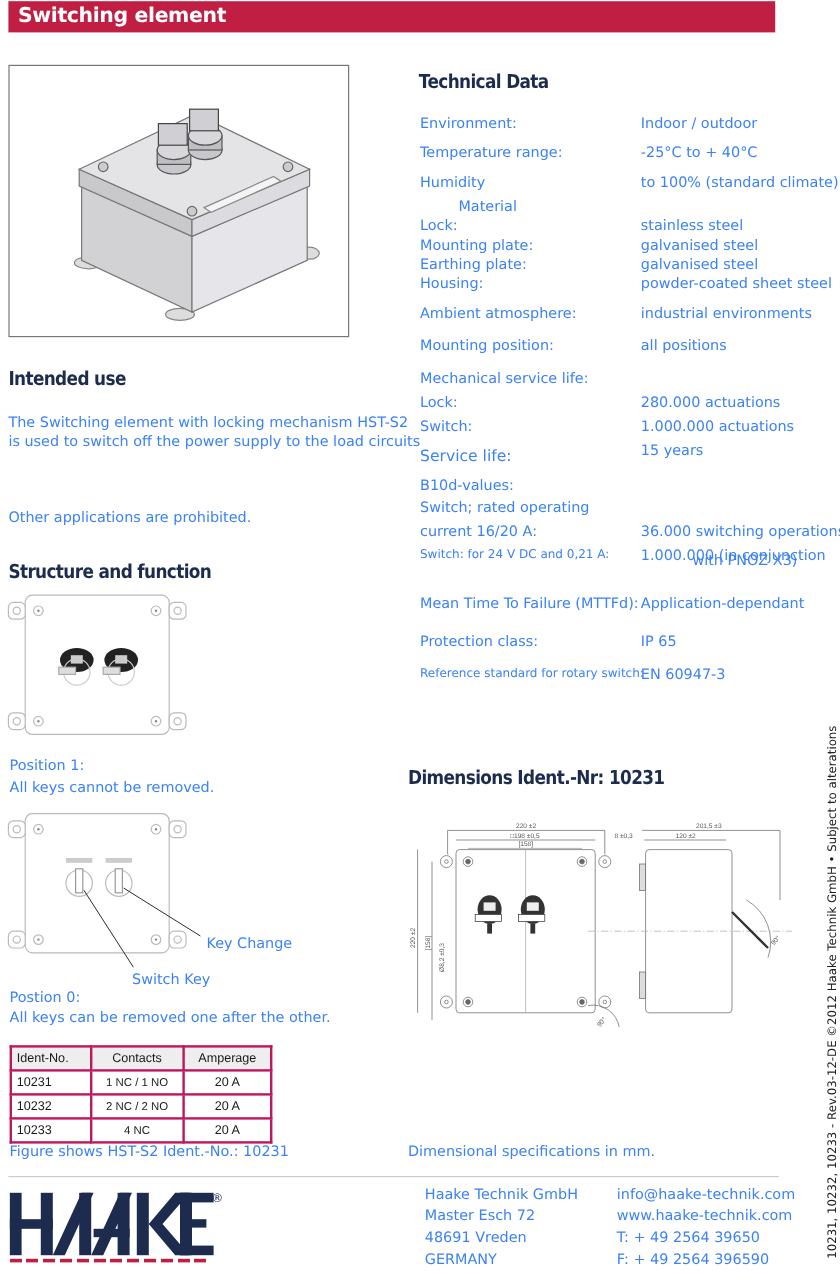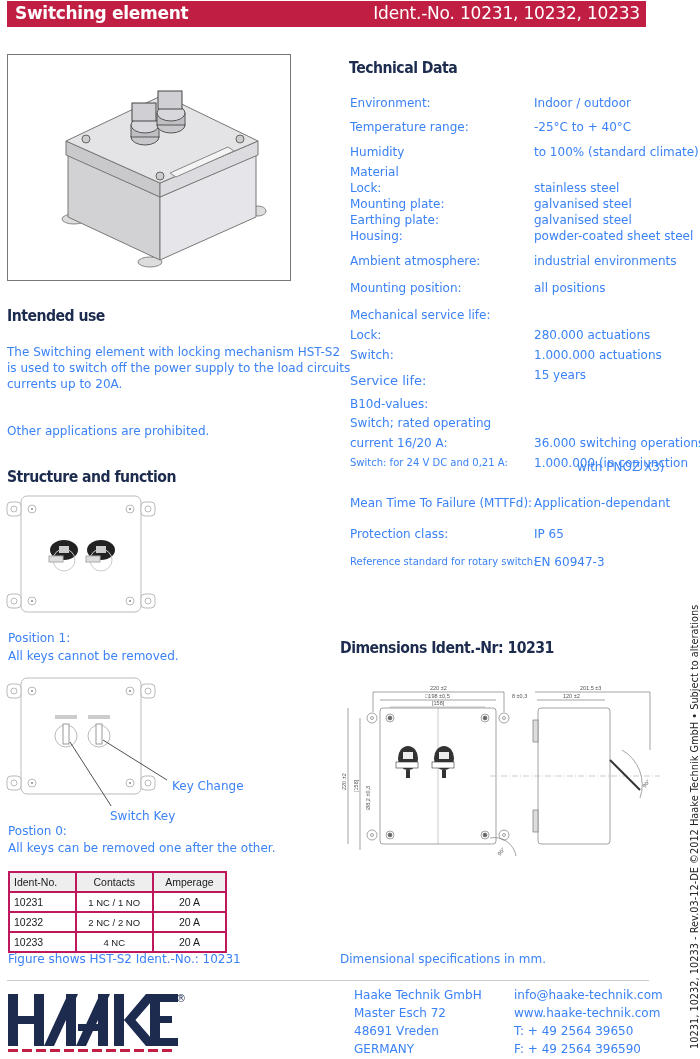--- a/index.html
+++ b/index.html
@@ -32,21 +32,20 @@
   .vert { left:689px; top:1049px; transform:rotate(-90deg); transform-origin:left top;
           font-size:9.8px; white-space:nowrap; color:#222; }
   .logo-dash { left:8px; top:1049px; width:165px; height:3px;
     background:repeating-linear-gradient(90deg,#c01e42 0 10px,transparent 10px 14px); }
 </style>
 </head>
 <body>
 
 <div class="abs hdr">
   <div class="abs hdr-title">Switching element</div>
-  <div class="abs hdr-ident">Ident.-No. 10231, 10232, 10233</div>
 </div>
 
 <div class="abs prod-frame">
   <svg width="282" height="225" viewBox="0 0 282 225">
 
     <ellipse cx="66" cy="164" rx="12" ry="5" fill="#ddd" stroke="#888"></ellipse>
     <ellipse cx="142" cy="207" rx="12" ry="5" fill="#ddd" stroke="#888"></ellipse>
     <ellipse cx="250" cy="156" rx="8" ry="5" fill="#ddd" stroke="#888"></ellipse>
 
     <polygon points="60,100 152,142 152,205 60,162" fill="#d2d2d4" stroke="#777"></polygon>
@@ -76,21 +75,21 @@
 </div>
 
 <div class="abs h2" style="left:349px;top:58px;">Technical Data</div>
 <div id="td-rows">
     <div class="abs txt td-label" style="top: 95px;">Environment:</div>
     <div class="abs txt td-value" style="top: 95px;">Indoor / outdoor</div>
     <div class="abs txt td-label" style="top: 119px;">Temperature range:</div>
     <div class="abs txt td-value" style="top: 119px;">-25°C to + 40°C</div>
     <div class="abs txt td-label" style="top: 144px;">Humidity</div>
     <div class="abs txt td-value" style="top: 144px;">to 100% (standard climate)</div>
-    <div class="abs txt td-label" style="top: 164px;">Material</div>
+    <div class="abs txt td-label" style="top: 164px; margin-left: 32px;">Material</div>
     <div class="abs txt td-value" style="top: 164px;"></div>
     <div class="abs txt td-label" style="top: 180px;">Lock:</div>
     <div class="abs txt td-value" style="top: 180px;">stainless steel</div>
     <div class="abs txt td-label" style="top: 196px;">Mounting plate:</div>
     <div class="abs txt td-value" style="top: 196px;">galvanised steel</div>
     <div class="abs txt td-label" style="top: 212px;">Earthing plate:</div>
     <div class="abs txt td-value" style="top: 212px;">galvanised steel</div>
     <div class="abs txt td-label" style="top: 228px;">Housing:</div>
     <div class="abs txt td-value" style="top: 228px;">powder-coated sheet steel</div>
     <div class="abs txt td-label" style="top: 253px;">Ambient atmosphere:</div>
@@ -120,21 +119,20 @@
     <div class="abs txt td-label" style="top: 526px;">Protection class:</div>
     <div class="abs txt td-value" style="top: 526px;">IP 65</div>
     <div class="abs txt td-label small" style="top: 554px;">Reference standard for rotary switch:</div>
     <div class="abs txt td-value" style="top: 554px;">EN 60947-3</div>
   </div>
 
 <div class="abs h2" style="left:7px;top:306px;">Intended use</div>
 <div class="abs txt" style="left:7px;top:344px;">
   <div>The Switching element with locking mechanism HST-S2</div>
   <div>is used to switch off the power supply to the load circuits</div>
-  <div>currents up to 20A.</div>
 </div>
 <div class="abs txt" style="left:7px;top:423px;">Other applications are prohibited.</div>
 
 <div class="abs h2" style="left:7px;top:467px;">Structure and function</div>
 
 <svg class="abs" style="left:5px;top:494px;" width="152" height="120" viewBox="0 0 152 120">
   <rect x="16" y="2" width="120" height="116" rx="6" fill="#fff" stroke="#bbb"></rect>
   <rect x="2" y="8" width="14" height="14" rx="4" fill="#fff" stroke="#bbb"></rect>
     <circle cx="9" cy="15" r="3" fill="none" stroke="#bbb"></circle>
   <rect x="136" y="8" width="14" height="14" rx="4" fill="#fff" stroke="#bbb"></rect>

